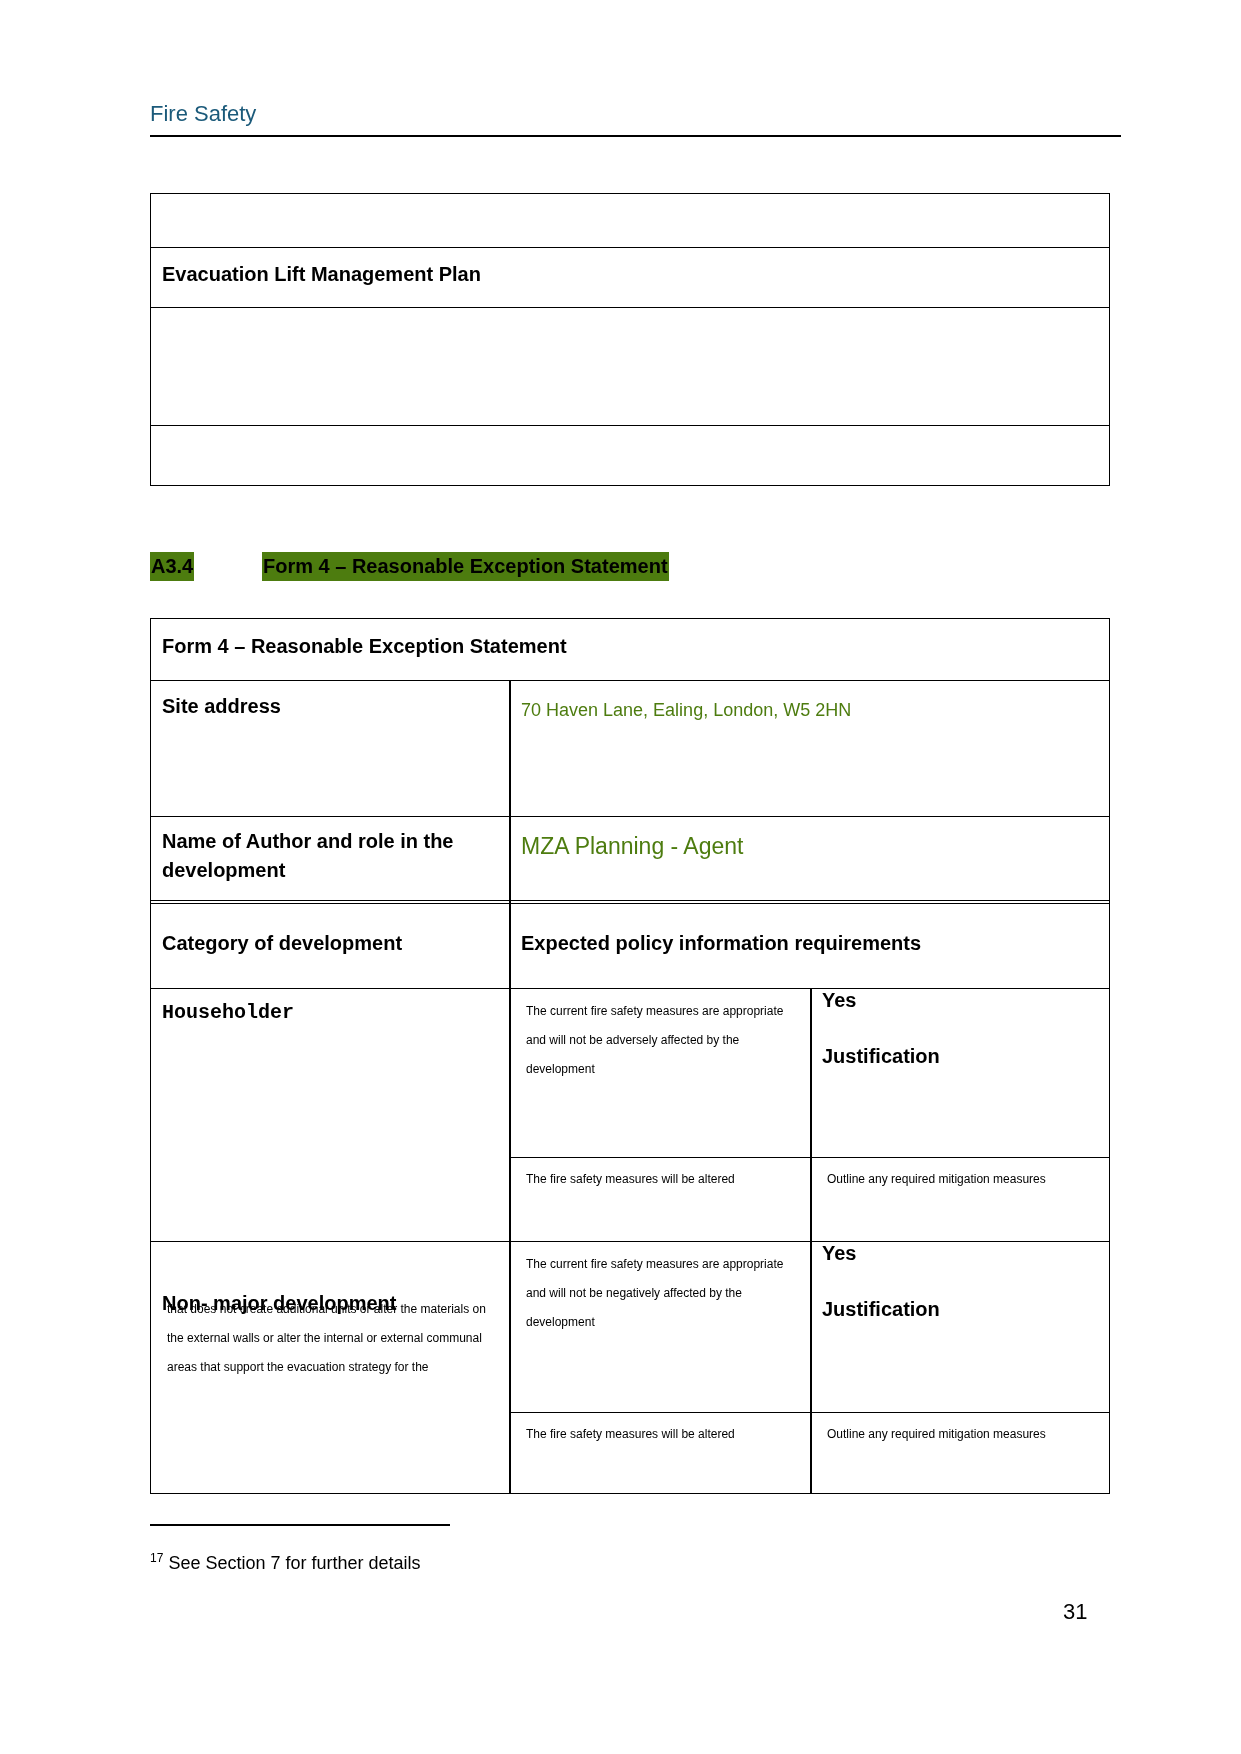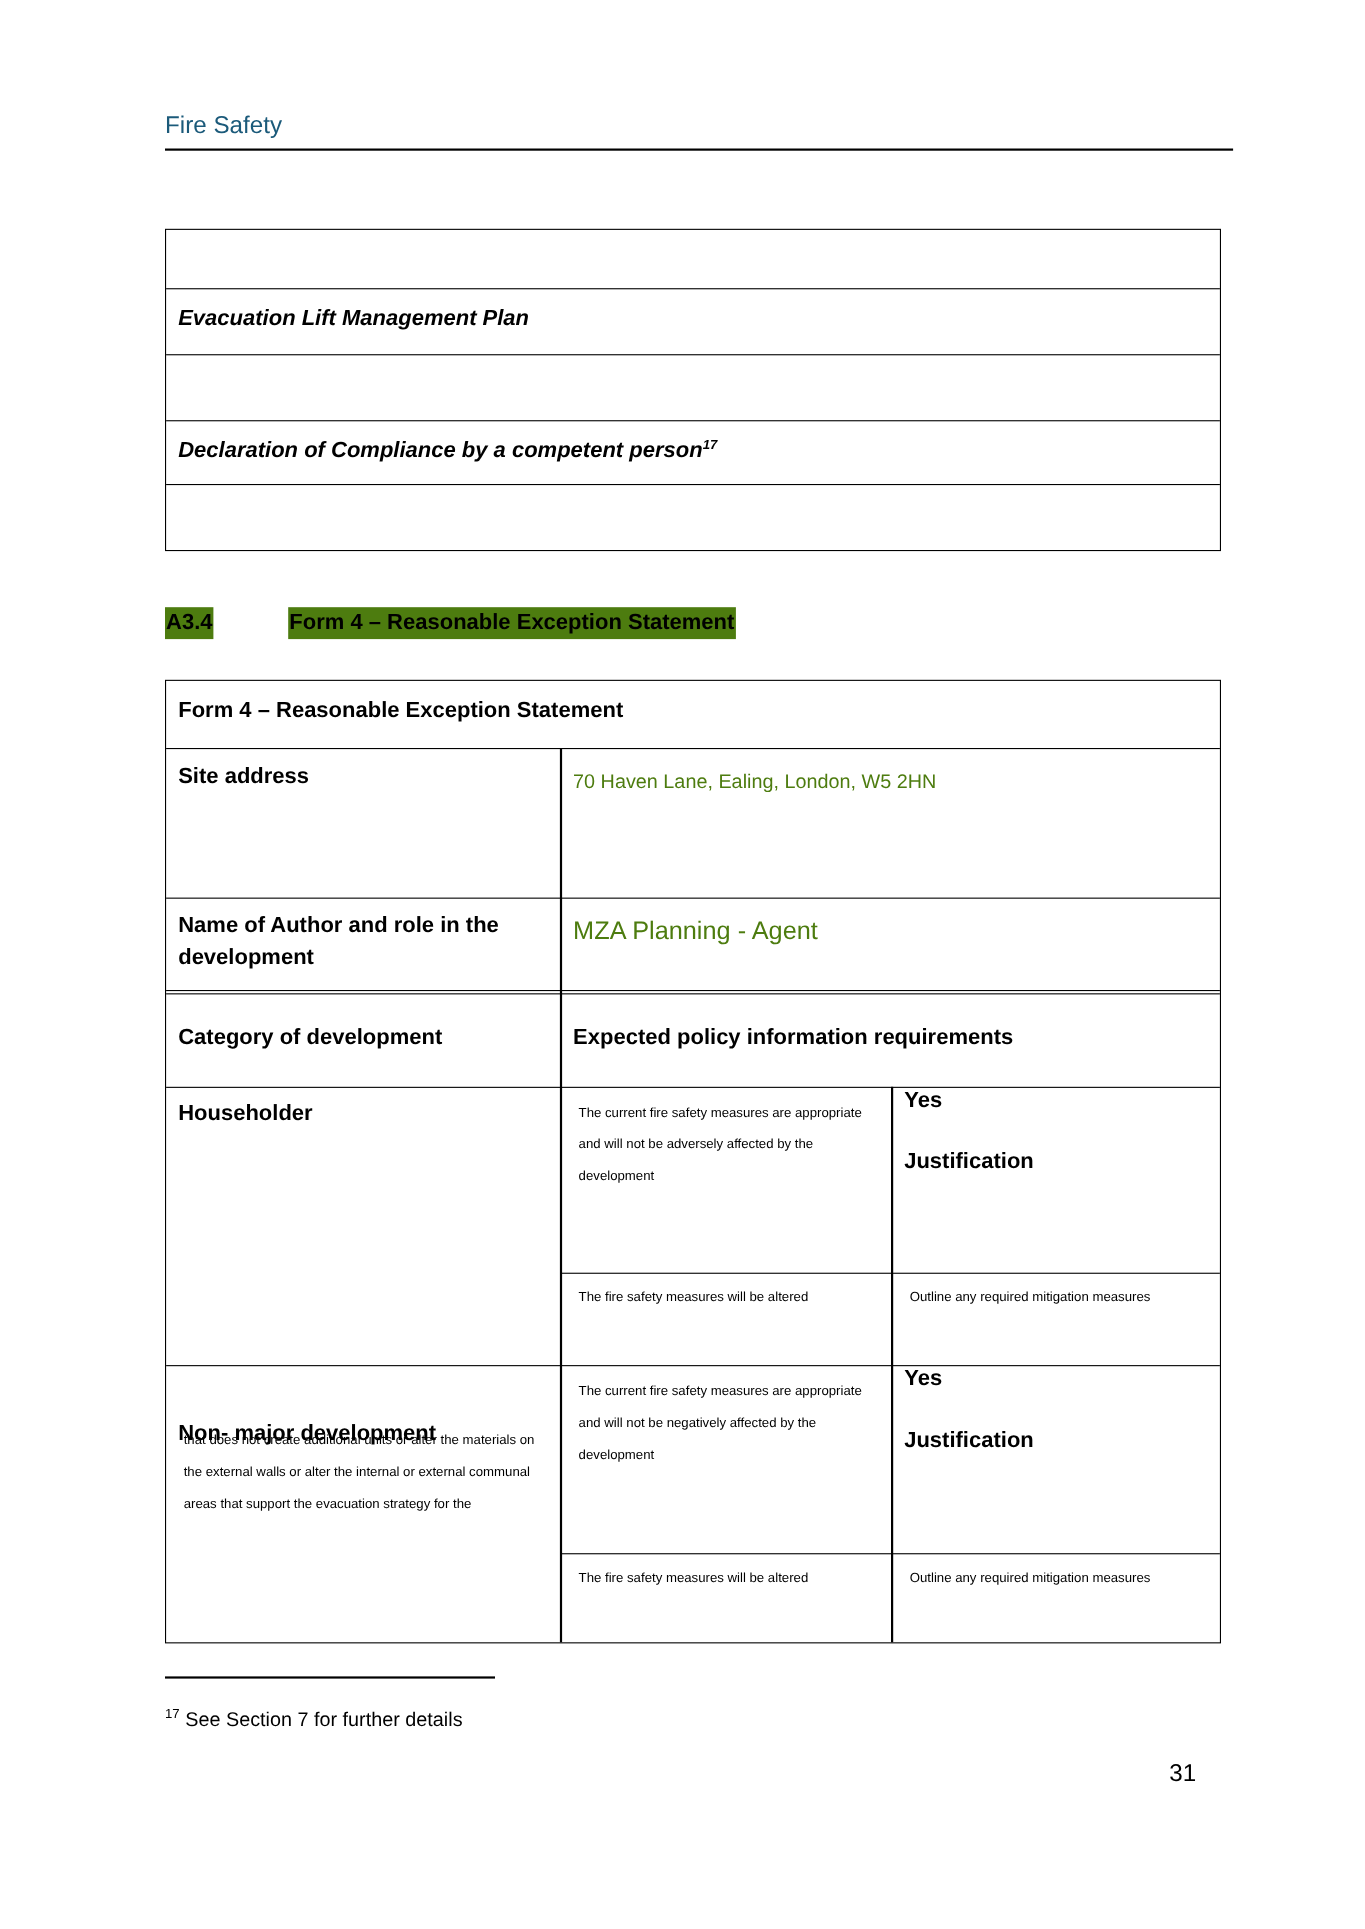--- a/index.html
+++ b/index.html
@@ -16,29 +16,26 @@
   .vline { position:absolute; width:1.5px; background:#000; }
   .hl { background:#4d7c0f; }
   sup { font-size:12px; }
 </style>
 </head>
 <body>
 
 <div class="abs header-title">Fire Safety</div>
 <div class="abs header-rule"></div>
 
-<div class="tbl" style="left:150px; top:208px; width:960px; height:293px;font-style:italic;">
+<div class="tbl" style="left:150px; top:193px; width:960px; height:293px;">
   <div class="row" style="top:-1.5px; height:56px; border-top:none;"></div>
   <div class="row" style="top:53px; height:60px;">
     <div class="cell bold" style="top:15px;">Evacuation Lift Management Plan</div>
   </div>
   <div class="row" style="top:113px; height:60px;"></div>
-  <div class="row" style="top:173px; height:58px;">
-    <div class="cell bold" style="top:14px;"><span>Declaration of Compliance by a competent person</span><sup>17</sup></div>
-  </div>
   <div class="row" style="top:231px; height:60px;"></div>
 </div>
 
 <div class="abs bold hl" style="left:150px; top:552px; padding:3px 1px; font-size:20px;">A3.4</div>
 <div class="abs bold hl" style="left:262px; top:552px; padding:3px 1px; font-size:20px;">Form 4 – Reasonable Exception Statement</div>
 
 <div class="tbl" style="left:150px; top:618px; width:960px; height:876px;">
 
   <div class="cell bold" style="top:16px; left:0;">Form 4 – Reasonable Exception Statement</div>
 
@@ -52,21 +49,21 @@
     <div class="cell bold" style="top:28px; left:0;">Category of development</div>
     <div class="cell bold" style="top:28px; left:359px;">Expected policy information requirements</div>
   </div>
 
   <div class="row" style="top:197px; height:84px;">
     <div class="cell bold" style="top:10px; left:0; width:355px; line-height:29px;">Name of Author and role in the development</div>
     <div class="cell blue" style="top:16px; left:359px; font-size:23px;">MZA Planning - Agent</div>
   </div>
 
   <div class="row" style="top:369px; height:254px;">
-    <div class="cell bold" style="top:12px; left:0;">Householder</div>
+    <div class="cell bold" style="top:12px; left:0;font-family:Liberation Mono, monospace;">Householder</div>
     <div class="cell reg" style="top:8px; left:359px; width:300px;">The current fire safety measures are appropriate and will not be adversely affected by the development</div>
     <div class="cell bold" style="top:0px; left:660px;">Yes</div>
     <div class="cell bold" style="top:56px; left:660px;">Justification</div>
     <div class="abs" style="left:359px; right:0; top:168px; border-top:1.5px solid #000;"></div>
     <div class="cell reg" style="top:176px; left:359px; width:300px;">The fire safety measures will be altered</div>
     <div class="cell reg" style="top:176px; left:660px; width:290px;">Outline any required mitigation measures</div>
   </div>
 
   <div class="row" style="top:622px; height:254px;">
     <div class="cell bold" style="top:14px; left:0;margin-top:36px;">Non- major development</div>

